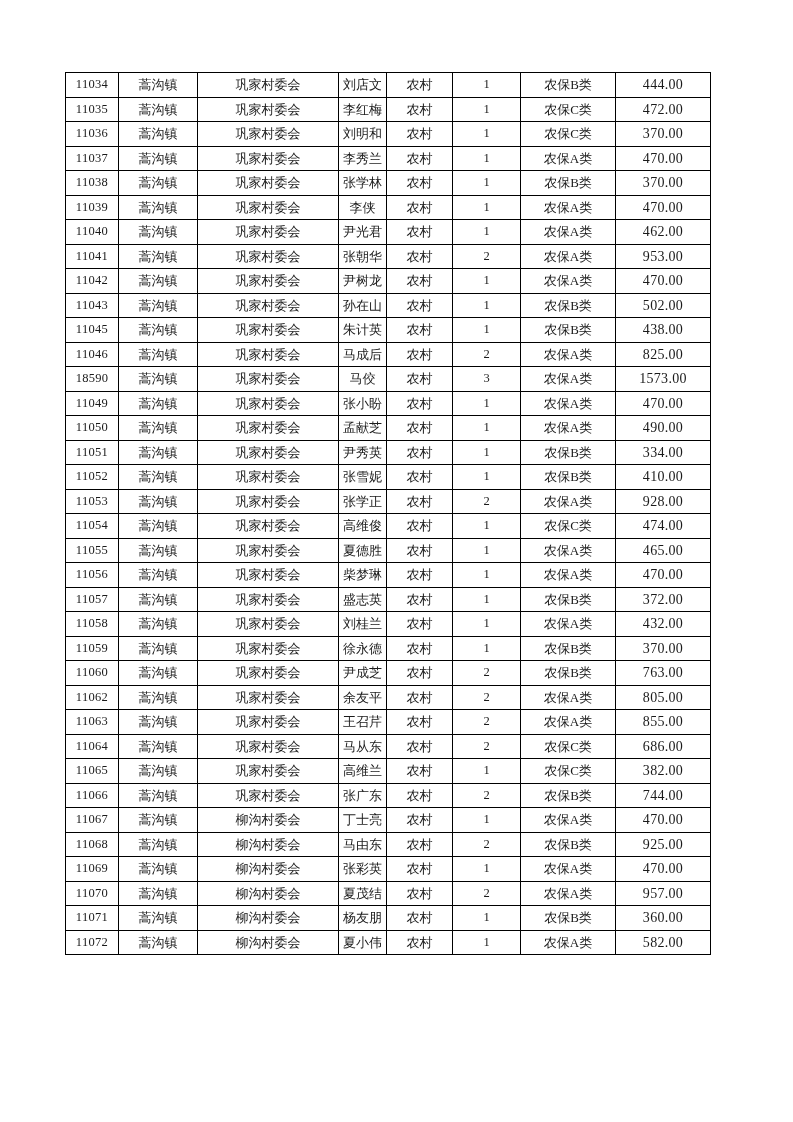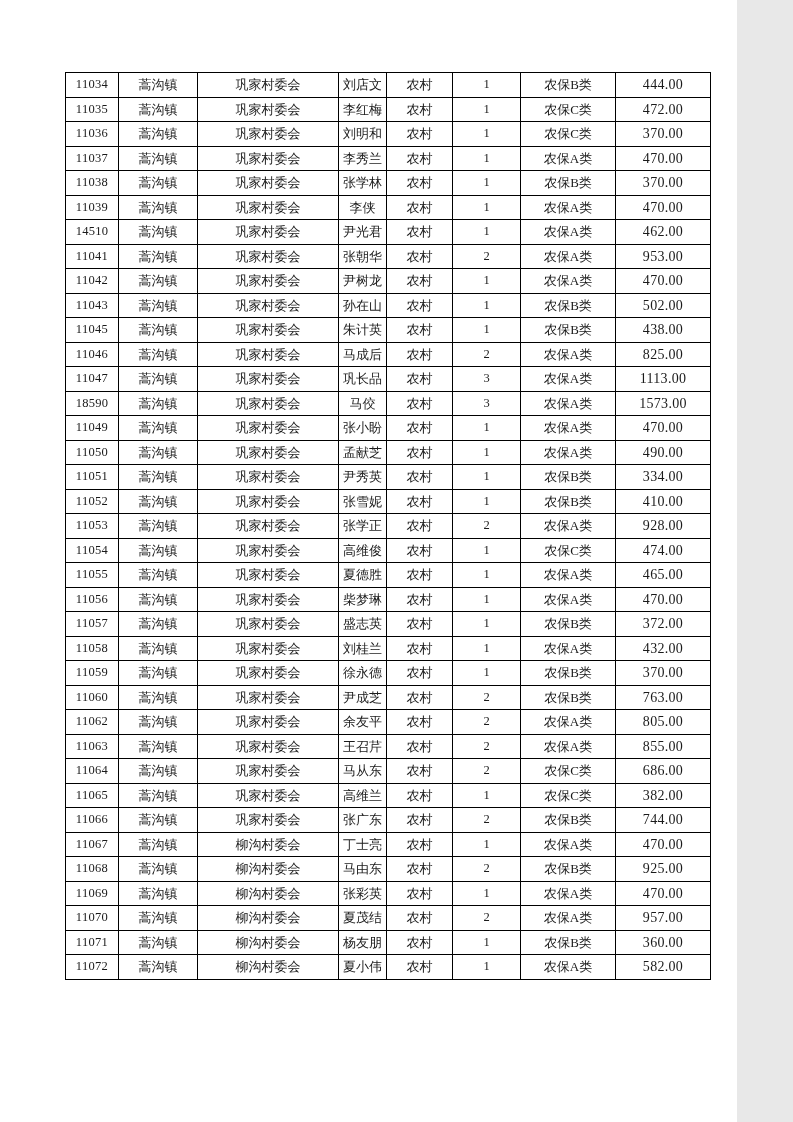--- a/index.html
+++ b/index.html
@@ -7,21 +7,21 @@
     padding: 0;
   }
   body {
     width: 793px;
     height: 1122px;
     background: #e8e8e8;
     font-family: "Liberation Serif", "DejaVu Serif", serif;
   }
   .page {
     position: relative;
-    width: 737px;
+    width: 793px;
     height: 1122px;
     background: #ffffff;
     overflow: hidden;
   }
   table.roster {
     position: absolute;
     left: 65px;
     top: 72px;
     border-collapse: collapse;
     table-layout: fixed;
@@ -113,21 +113,21 @@
           <td class="c-serial">11039</td>
           <td class="c-town">蒿沟镇</td>
           <td class="c-village">巩家村委会</td>
           <td class="c-name">李侠</td>
           <td class="c-type">农村</td>
           <td class="c-count">1</td>
           <td class="c-category">农保A类</td>
           <td class="c-amount">470.00</td>
         </tr>
         <tr>
-          <td class="c-serial">14510</td>
+          <td class="c-serial">11040</td>
           <td class="c-town">蒿沟镇</td>
           <td class="c-village">巩家村委会</td>
           <td class="c-name">尹光君</td>
           <td class="c-type">农村</td>
           <td class="c-count">1</td>
           <td class="c-category">农保A类</td>
           <td class="c-amount">462.00</td>
         </tr>
         <tr>
           <td class="c-serial">11041</td>
@@ -171,30 +171,20 @@
         </tr>
         <tr>
           <td class="c-serial">11046</td>
           <td class="c-town">蒿沟镇</td>
           <td class="c-village">巩家村委会</td>
           <td class="c-name">马成后</td>
           <td class="c-type">农村</td>
           <td class="c-count">2</td>
           <td class="c-category">农保A类</td>
           <td class="c-amount">825.00</td>
-        </tr>
-        <tr>
-          <td class="c-serial">11047</td>
-          <td class="c-town">蒿沟镇</td>
-          <td class="c-village">巩家村委会</td>
-          <td class="c-name">巩长品</td>
-          <td class="c-type">农村</td>
-          <td class="c-count">3</td>
-          <td class="c-category">农保A类</td>
-          <td class="c-amount">1113.00</td>
         </tr>
         <tr>
           <td class="c-serial">18590</td>
           <td class="c-town">蒿沟镇</td>
           <td class="c-village">巩家村委会</td>
           <td class="c-name">马佼</td>
           <td class="c-type">农村</td>
           <td class="c-count">3</td>
           <td class="c-category">农保A类</td>
           <td class="c-amount">1573.00</td>

